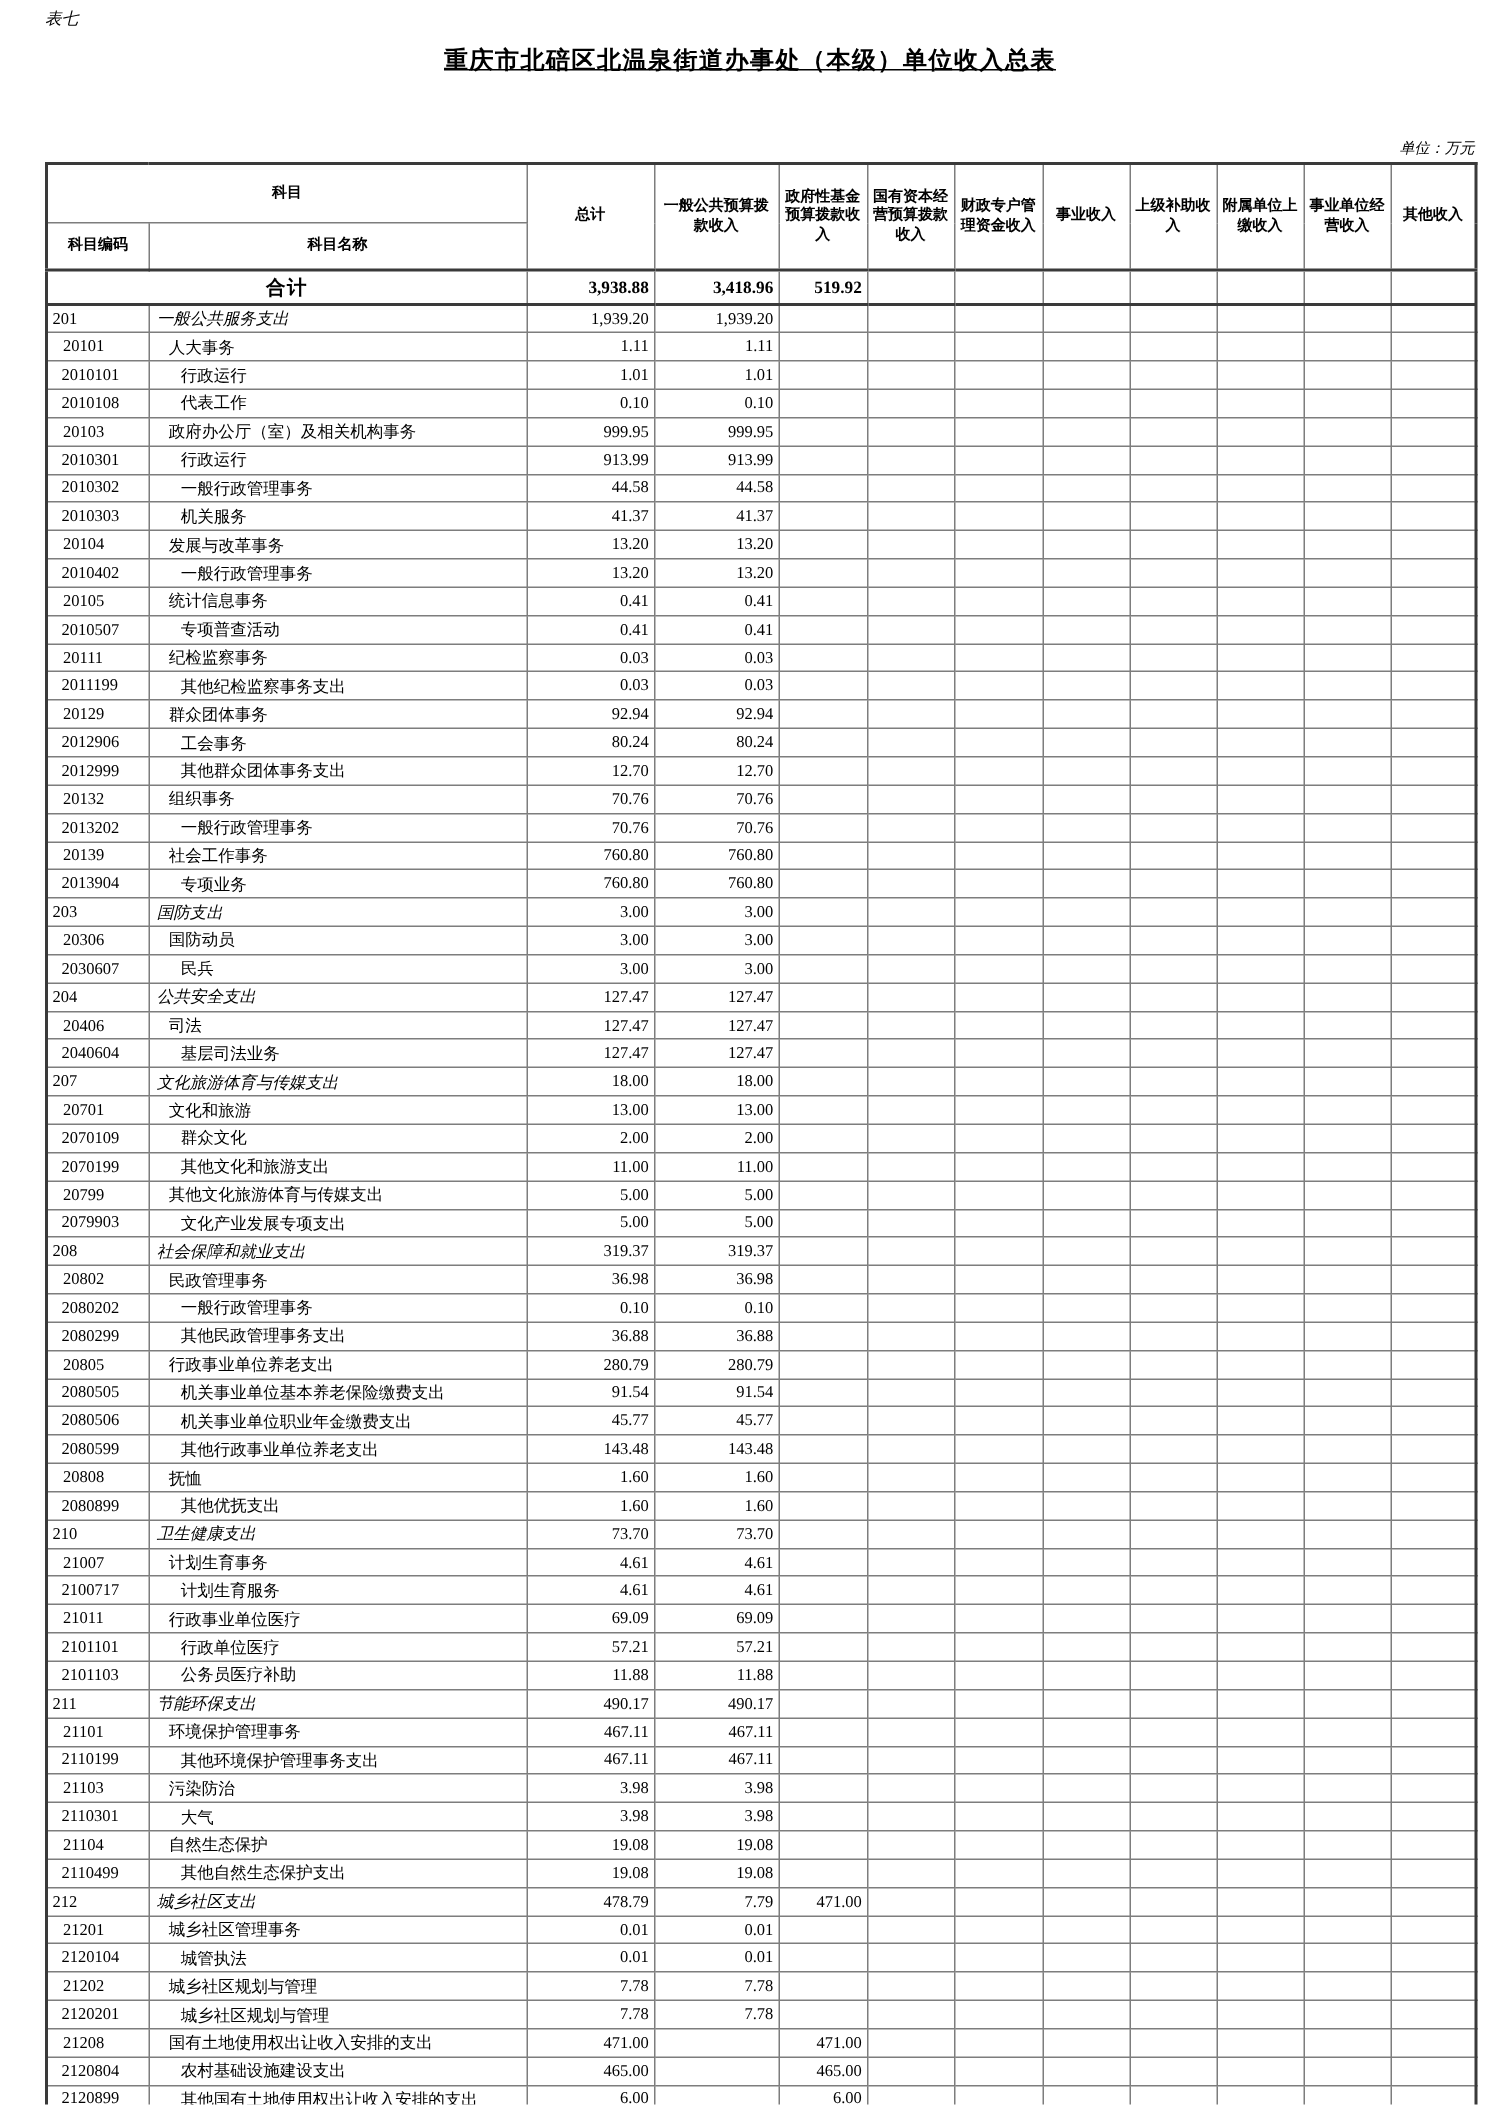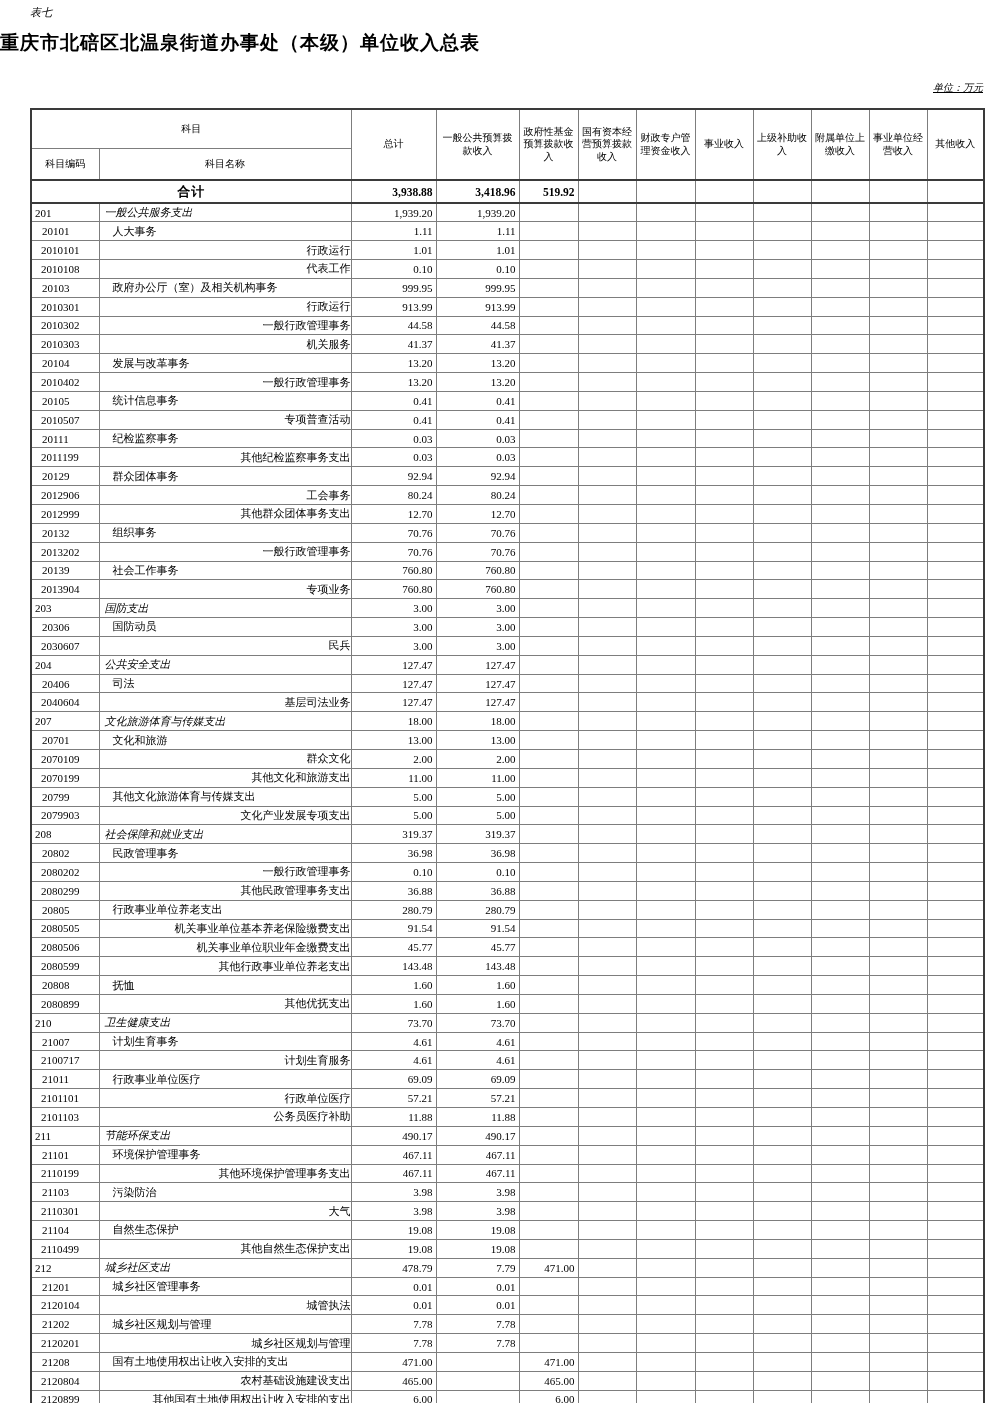--- a/index.html
+++ b/index.html
@@ -1,52 +1,52 @@
 <!DOCTYPE html>
 <html><head>
 <meta charset="utf-8">
 <style>
   html,body{margin:0;padding:0;}
   body{
     width:1000px;height:1403px;background:#ffffff;position:relative;
     font-family:"Liberation Serif","DejaVu Serif",serif;color:#000;
   }
   .corner{position:absolute;left:30px;top:5px;font-size:11px;font-style:italic;}
-  .title{position:absolute;left:0;right:0;top:30px;margin:0;
-         font-size:19px;font-weight:bold;letter-spacing:1px;}
-  .unit{position:absolute;right:17px;top:81px;font-size:10px;font-style:italic;text-decoration:underline;}
+  .title{position:absolute;left:0;right:0;top:30px;margin:0;text-align:center;
+         font-size:16px;font-weight:bold;letter-spacing:1px;text-decoration:underline;}
+  .unit{position:absolute;right:17px;top:92px;font-size:10px;font-style:italic;}
   table.grid{
     position:absolute;left:30px;top:108px;width:953px;
     border-collapse:collapse;table-layout:fixed;border:2px solid #3a3a3a;
   }
   .grid th,.grid td{
     border:1px solid #7d7d7d;padding:0;overflow:hidden;
     white-space:nowrap;vertical-align:middle;
   }
   .grid th{
-    font-weight:normal;font-size:10px;line-height:1.25;text-align:center;
+    font-weight:bold;font-size:10px;line-height:1.25;text-align:center;
     white-space:normal;word-break:break-all;padding:1px 2px;
   }
   tr.h1 th.subject-group{height:36px;border-bottom:1px solid #7d7d7d;}
   tr.h2 th{height:28px;margin-left:40px;}
   tr.total-row td{
     height:21px;font-weight:bold;
     border-top:2px solid #3a3a3a;border-bottom:2px solid #3a3a3a;margin-top:21px;
   }
   td.total-label{text-align:center;font-size:13px;letter-spacing:1px;}
   tbody tr.data{height:18.85px;}
   td.code,td.name{font-size:11px;}
   td.num{text-align:right;padding-right:3px;font-size:11px;}
   tr.total-row td.num{font-size:11.5px;}
   tr.lvl0 td.code{padding-left:3px;}
   tr.lvl1 td.code{padding-left:10px;}
   tr.lvl2 td.code{padding-left:9px;}
   tr.lvl0 td.name{padding-left:5px;font-style:italic;}
   tr.lvl1 td.name{padding-left:13px;}
-  tr.lvl2 td.name{padding-left:21px;text-align:right;}
+  tr.lvl2 td.name{padding-left:21px;}
 </style>
 </head>
 <body>
 
 <div class="corner">表七</div>
 <h1 class="title">重庆市北碚区北温泉街道办事处（本级）单位收入总表</h1>
 <div class="unit">单位：万元</div>
 
 <table class="grid">
   <colgroup>

